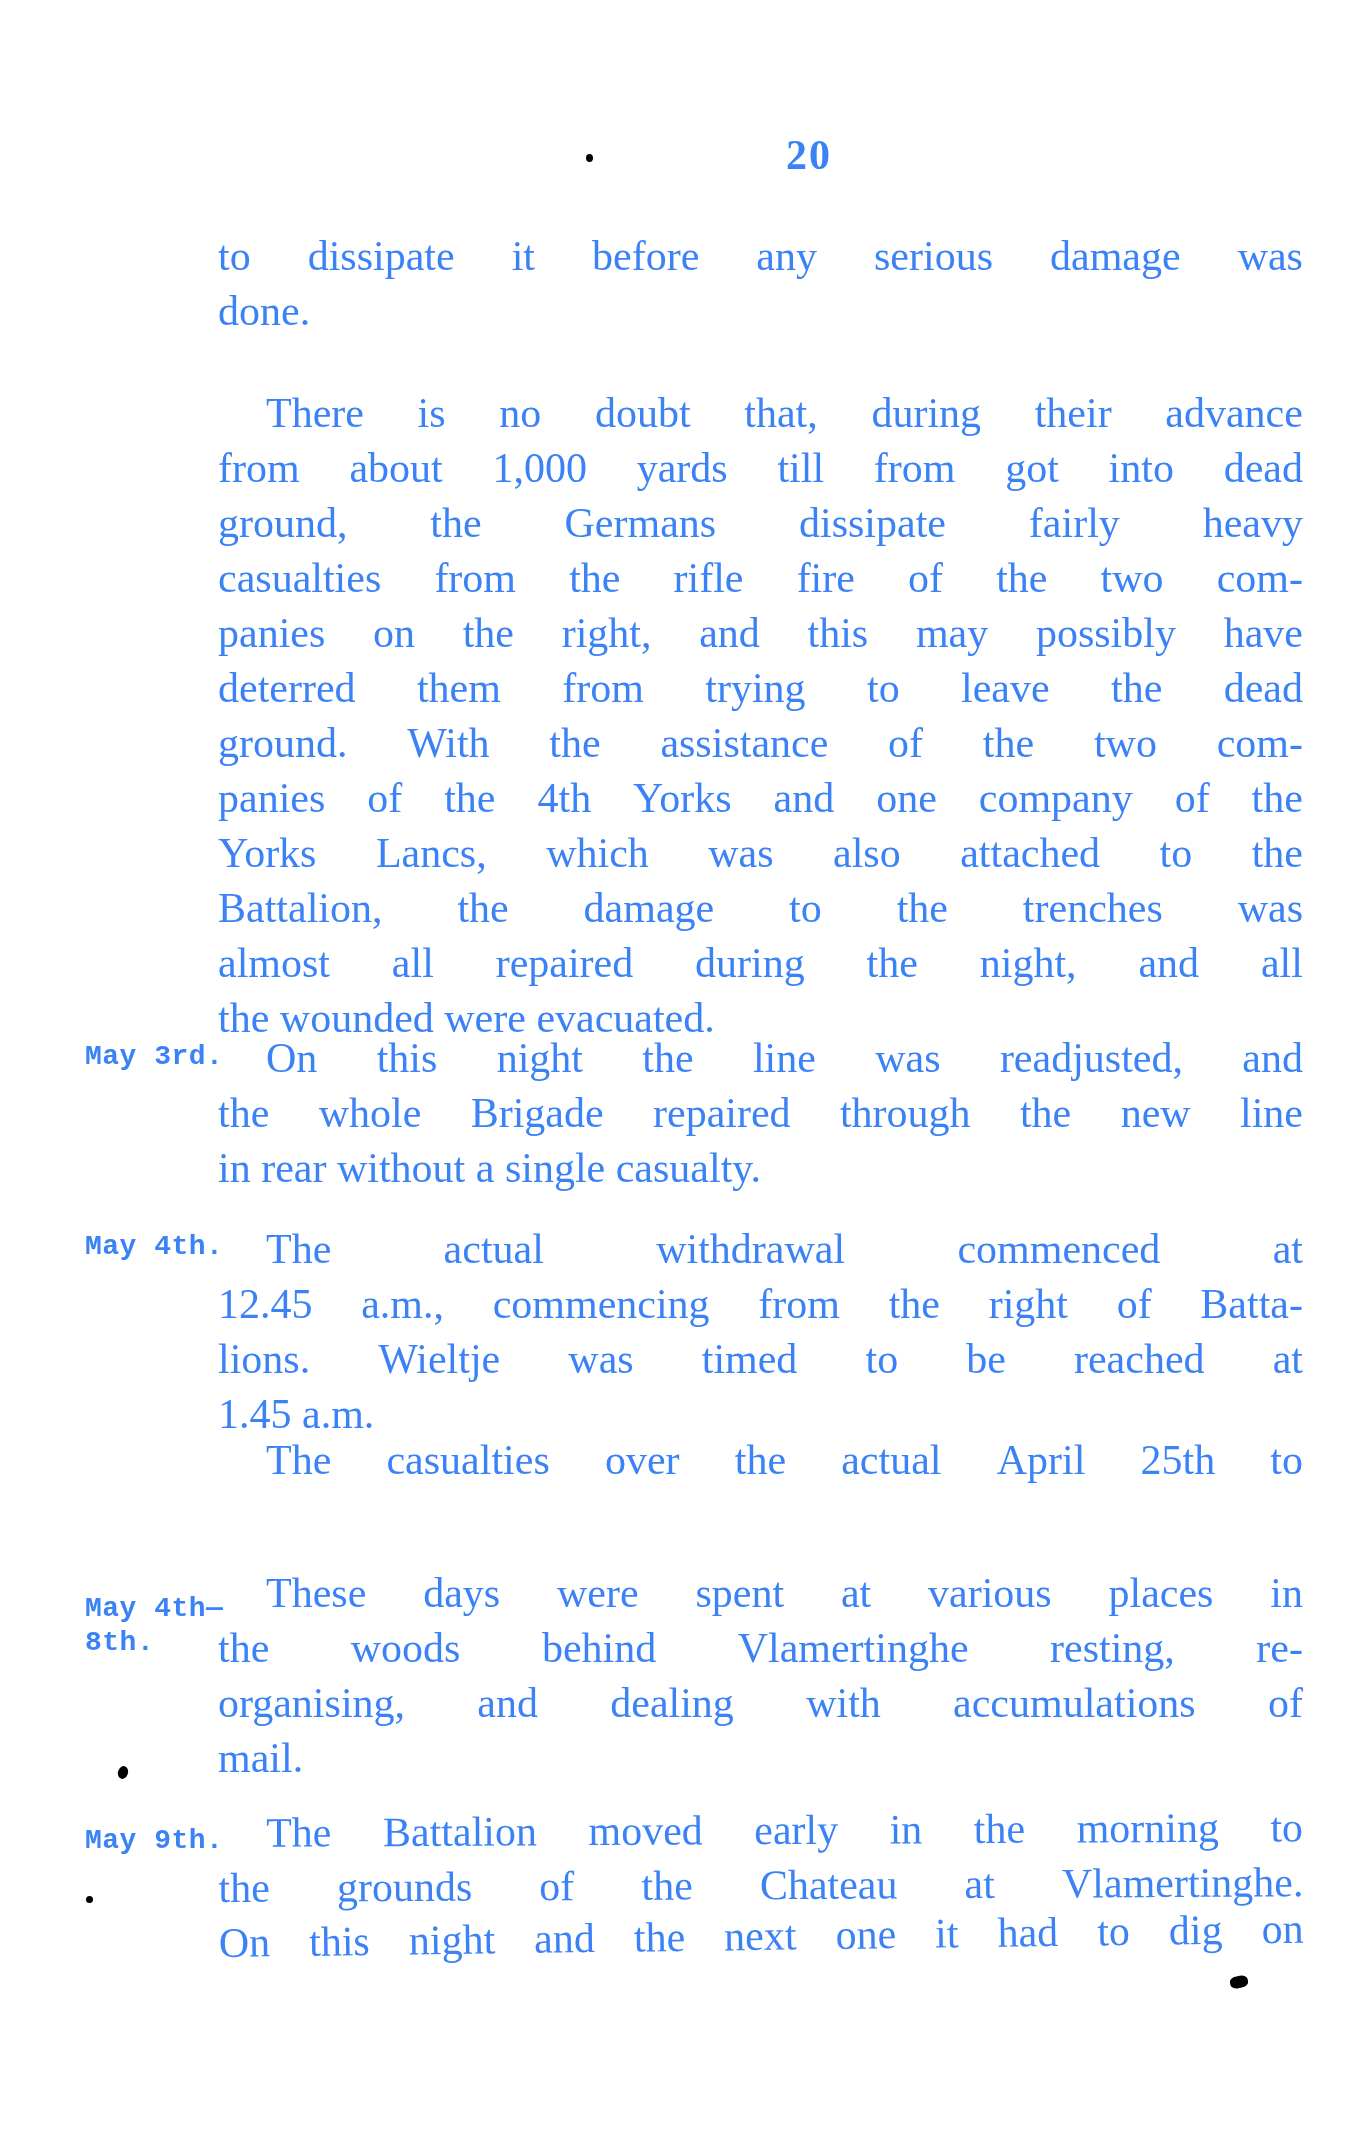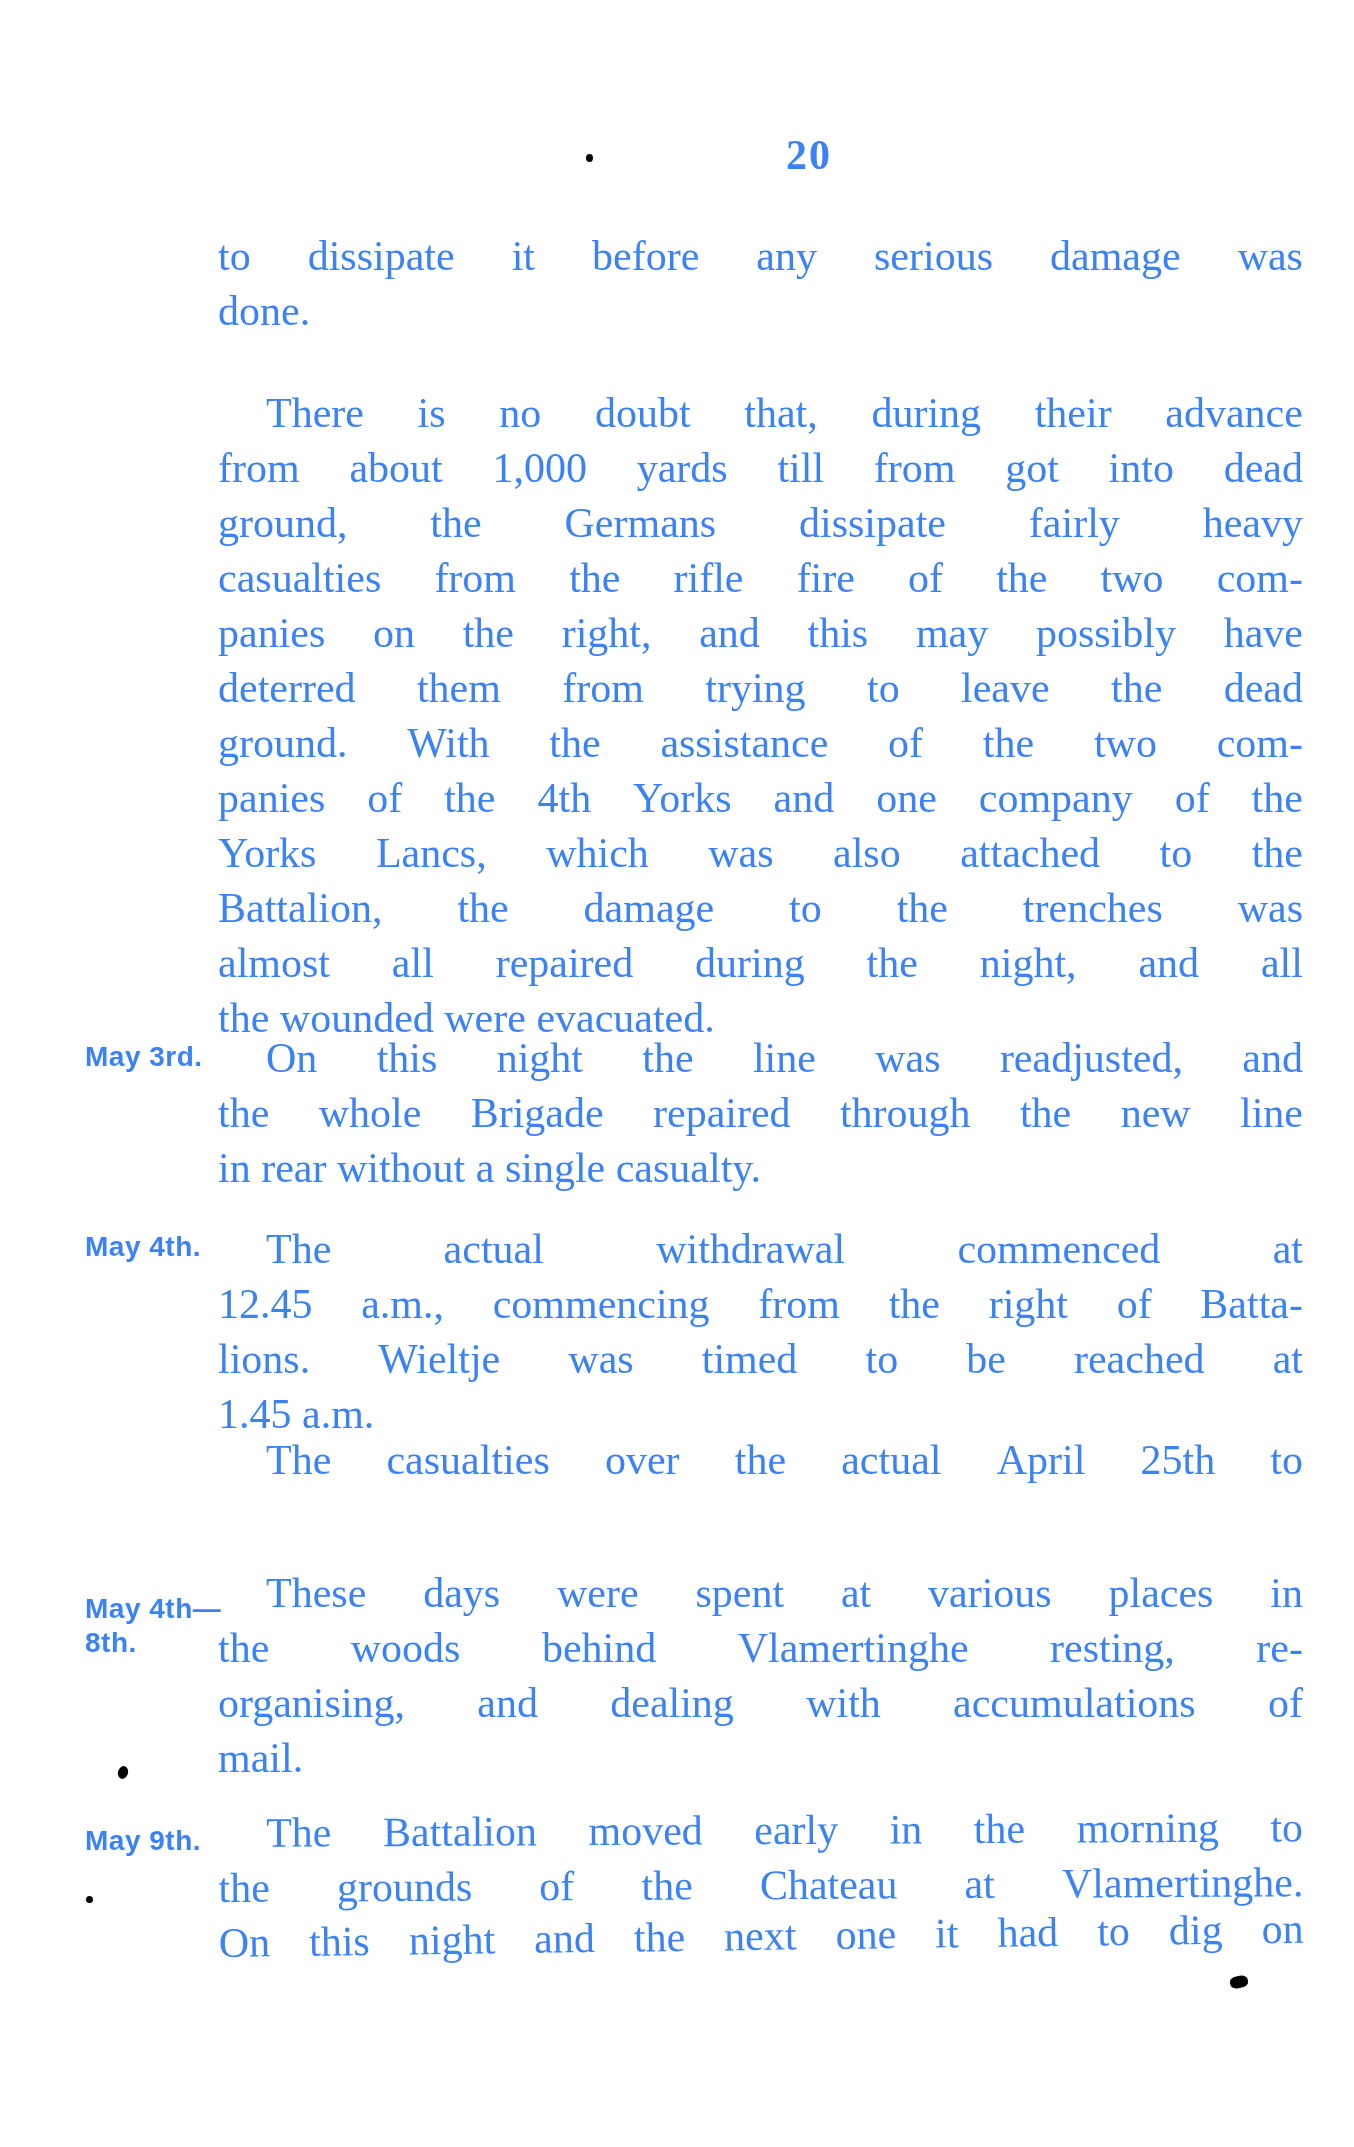--- a/index.html
+++ b/index.html
@@ -30,21 +30,21 @@
     display:flex;
     justify-content:space-between;
   }
   .line.indent{padding-left:48px;}
   .line span{display:inline-block;}
   .para[data-idx="6"]{transform:rotate(-0.3deg);transform-origin:left top;}
   .para[data-idx="6"] .line:last-child{transform:rotate(-0.45deg);transform-origin:left center;}
   .notes-col{position:absolute;left:85px;top:0;width:170px;height:100%;}
   .margin-note{
     position:absolute;left:0;
-    font-family:Liberation Sans, sans-serif;
+    font-family:Liberation Mono, monospace;
     font-weight:bold;
     font-size:28px;line-height:34px;
     letter-spacing:0.5px;
     white-space:nowrap;
   }
   .speck{position:absolute;background:#000;}
 </style>
 </head>
 <body>
 

